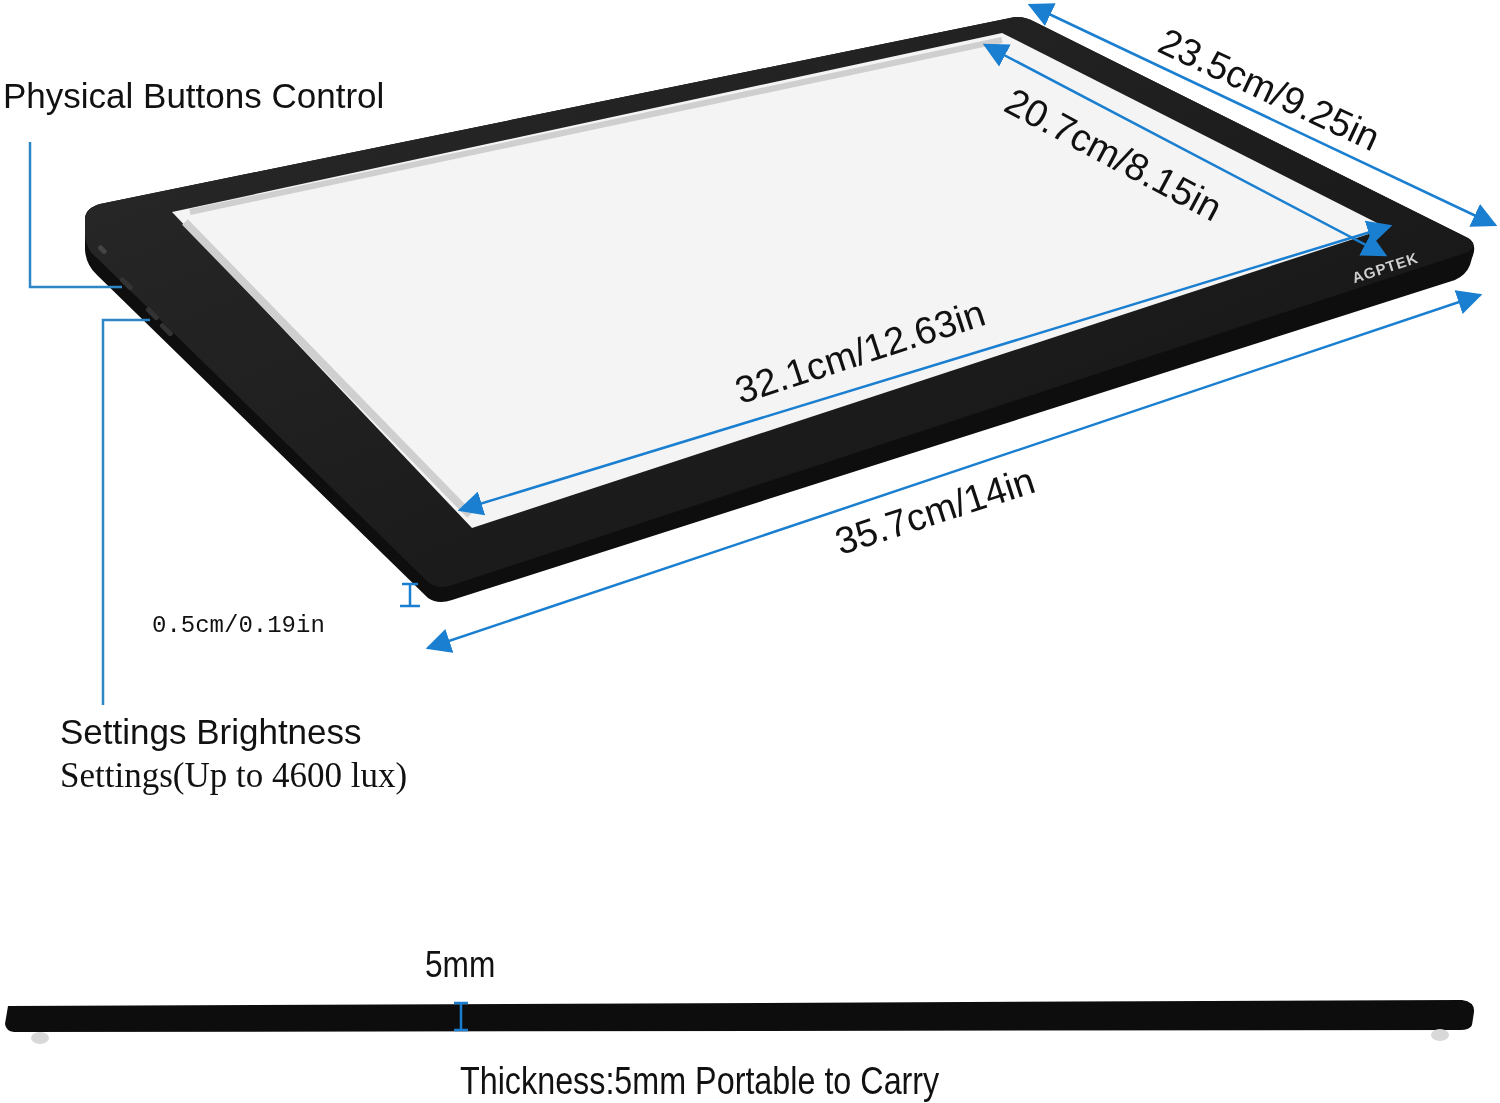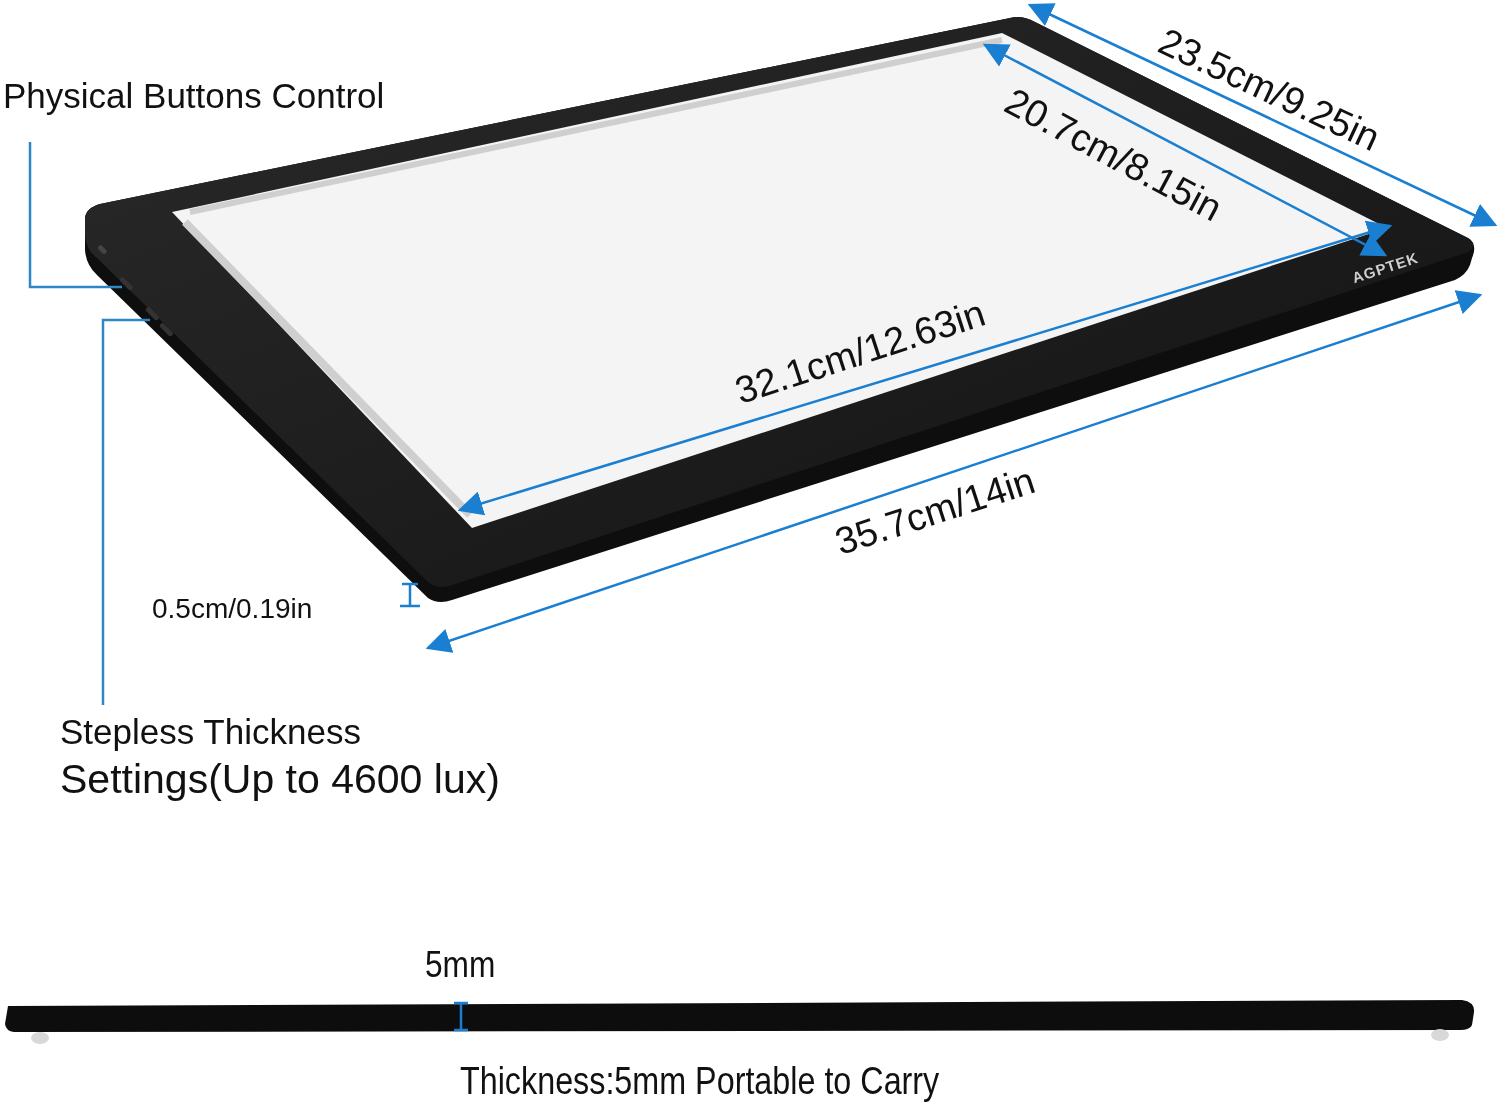--- a/index.html
+++ b/index.html
@@ -61,24 +61,24 @@
     <line x1="461" y1="1003" x2="461" y2="1030" stroke="#1a7fd0" stroke-width="2.5"></line>
     <line x1="454" y1="1003" x2="468" y2="1003" stroke="#1a7fd0" stroke-width="2.5"></line>
     <line x1="454" y1="1030" x2="468" y2="1030" stroke="#1a7fd0" stroke-width="2.5"></line>
   </g>
 </svg>
 
 <div class="rot" style="left:1350px; top:270px; transform:rotate(-18deg); color:#cfcfcf; font-size:15px; font-weight:bold; letter-spacing:1px;">AGPTEK</div>
 
 <div class="lbl" style="left:3px; top:76px; font-size:35px;">Physical Buttons Control</div>
 
-<div class="lbl" style="left:60px; top:712px; font-size:35px;">Stepless Thickness</div>
-<div class="lbl" style="left:60px; top:756px; font-size:41px;">Settings(Up to 4600 lux)</div>
+<div class="lbl" style="left:60px; top:712px; font-size:35px;">Settings Brightness</div>
+<div class="lbl" style="left:60px; top:756px; font-size:35px;font-family:Liberation Serif, serif;">Settings(Up to 4600 lux)</div>
 
-<div class="lbl" style="left:152px; top:593px; font-size:28px;">0.5cm/0.19in</div>
+<div class="lbl" style="left:152px; top:612px; font-size:24px;font-family:Liberation Mono, monospace;">0.5cm/0.19in</div>
 
 <div class="rot" style="left:1170px; top:20px; font-size:38px; transform:rotate(25deg);">23.5cm/9.25in</div>
 
 <div class="rot" style="left:1018px; top:80px; font-size:38px; transform:rotate(28deg);">20.7cm/8.15in</div>
 
 <div class="rot" style="left:730px; top:372px; font-size:38px; transform:rotate(-18deg);">32.1cm/12.63in</div>
 
 <div class="rot" style="left:830px; top:523px; font-size:38px; transform:rotate(-18deg);">35.7cm/14in</div>
 
 <div class="lbl" style="left:425px; top:944px; font-size:36px; transform:scaleX(0.88);">5mm</div>

